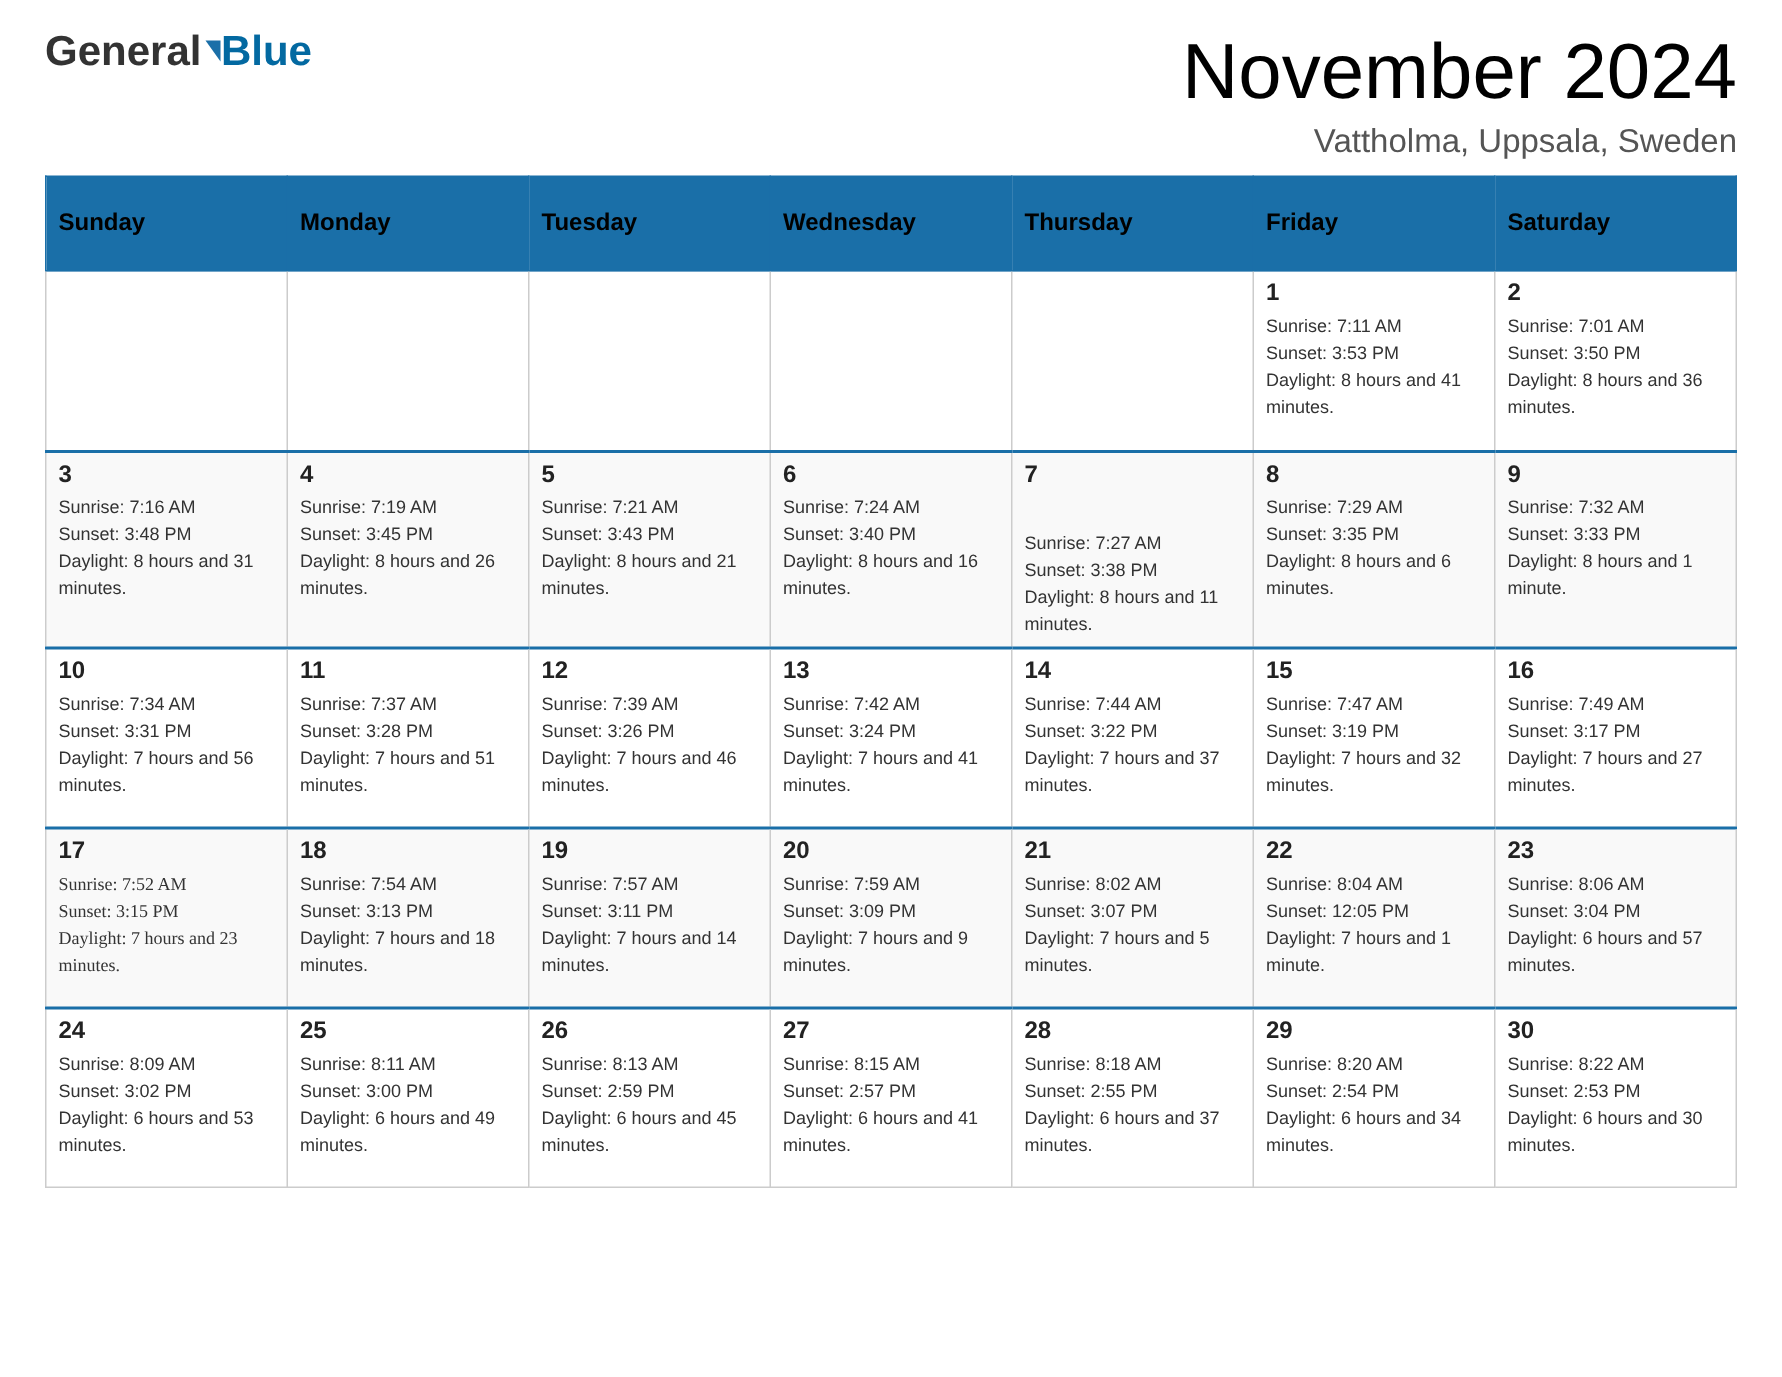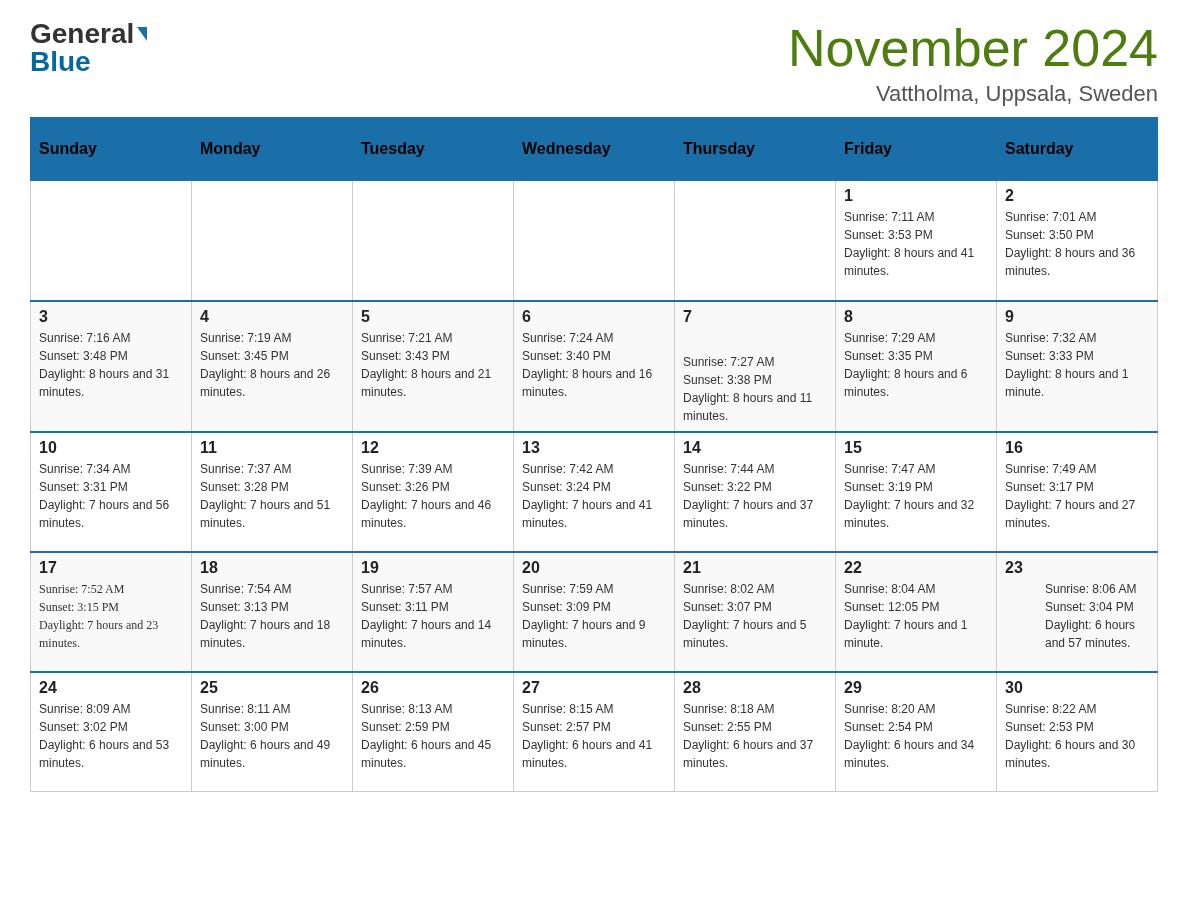--- a/index.html
+++ b/index.html
@@ -11,21 +11,21 @@
       padding: 20px 30px;
     }
     .header-top {
       display: flex;
       justify-content: space-between;
       align-items: flex-start;
       margin-bottom: 10px;
     }
     .logo {
       display: flex;
-      flex-direction: column;
+      flex-direction: row;
       align-items: flex-start;
     }
     .logo-text-general {
       font-size: 28px;
       font-weight: bold;
       color: #333;
       line-height: 1;
     }
     .logo-text-blue {
       font-size: 28px;
@@ -45,21 +45,21 @@
     .logo-line1 {
       display: flex;
       align-items: center;
     }
     .title-block {
       text-align: right;
     }
     .title-month {
       font-size: 52px;
       font-weight: normal;
-      color: #4d7c0f;
+      color: #000000;
       line-height: 1.1;
     }
     .title-location {
       font-size: 22px;
       color: #555;
       margin-top: 4px;
     }
     .calendar-table {
       width: 100%;
       border-collapse: collapse;
@@ -276,21 +276,21 @@
 Daylight: 7 hours and 5 minutes.</div>
         </td>
         <td>
           <span class="day-number">22</span>
           <div class="day-info" style="white-space: pre-line;">Sunrise: 8:04 AM
 Sunset: 12:05 PM
 Daylight: 7 hours and 1 minute.</div>
         </td>
         <td>
           <span class="day-number">23</span>
-          <div class="day-info" style="white-space: pre-line; margin-left: 40px;">Sunrise: 8:06 AM
+          <div class="day-info" style="white-space: pre-line;">Sunrise: 8:06 AM
 Sunset: 3:04 PM
 Daylight: 6 hours and 57 minutes.</div>
         </td>
       </tr>
       <tr class="row-border">
         <td>
           <span class="day-number">24</span>
           <div class="day-info" style="white-space: pre-line;">Sunrise: 8:09 AM
 Sunset: 3:02 PM
 Daylight: 6 hours and 53 minutes.</div>

